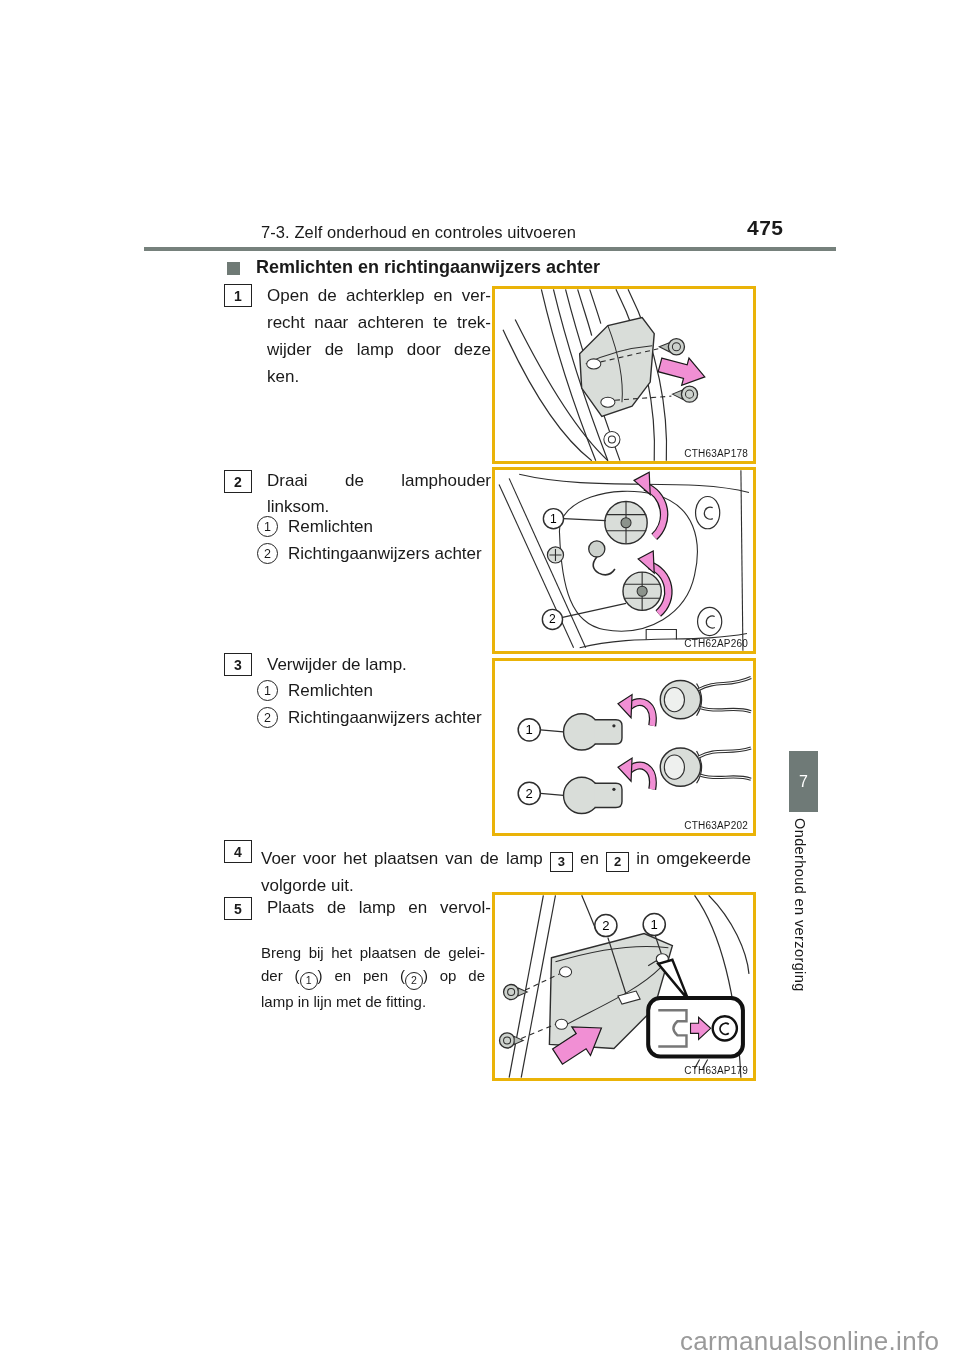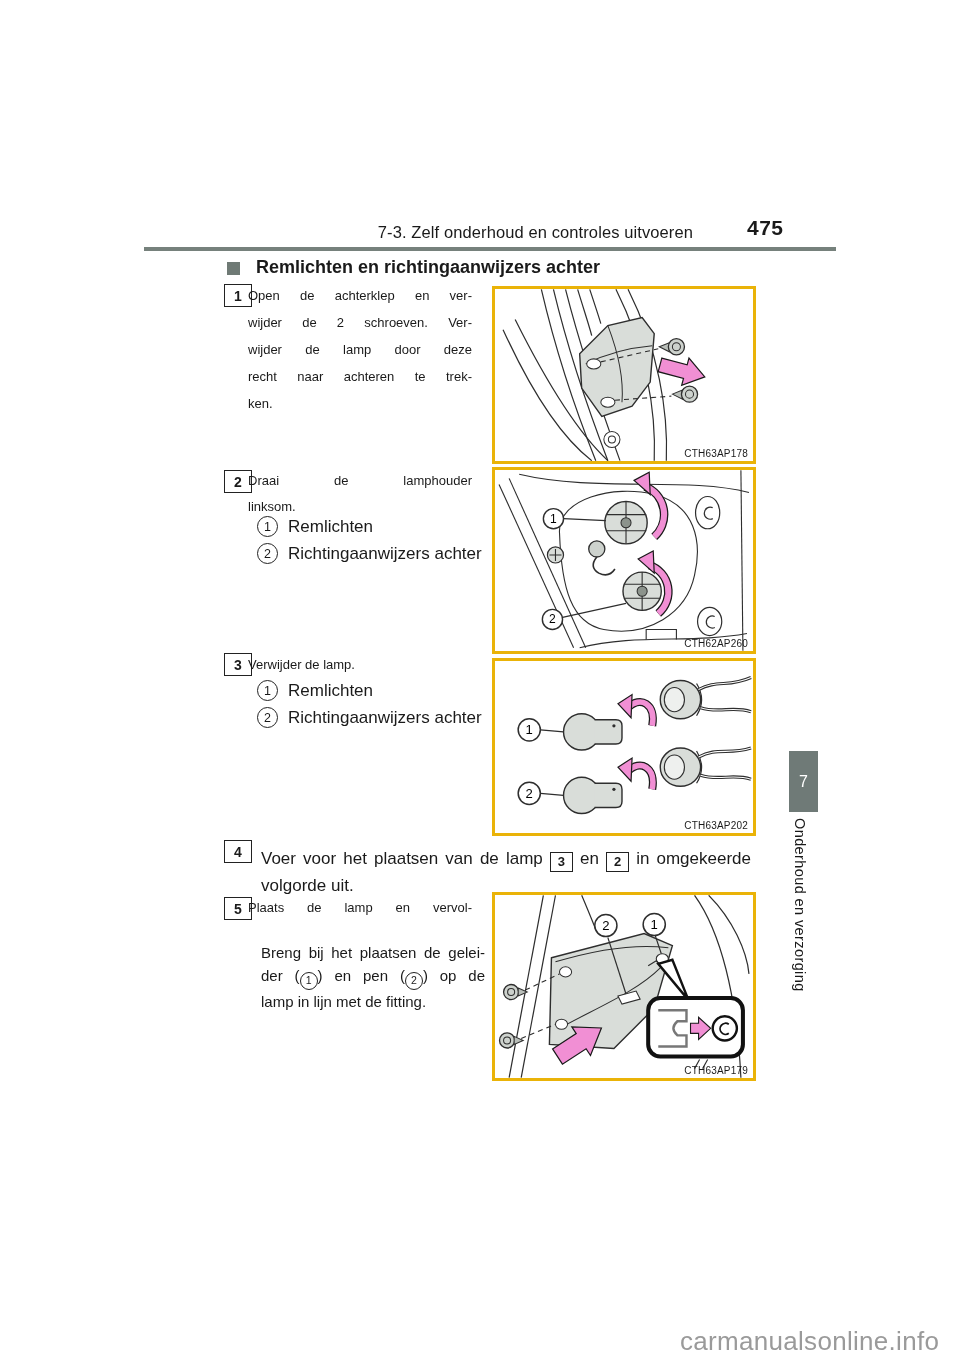--- a/index.html
+++ b/index.html
@@ -4,35 +4,35 @@
 <style>
   html,body { margin:0; padding:0; }
   body {
     width:960px; height:1358px; position:relative; background:#ffffff;
     font-family:"Liberation Sans", sans-serif; color:#1a1a1a;
     -webkit-font-smoothing:antialiased;
   }
   .page { position:absolute; left:0; top:0; width:960px; height:1358px; background:#fff; overflow:hidden; }
 
   
-  .header-title { position:absolute; top:223px; left:144px; width:549px; text-align:right; font-size:16.5px; letter-spacing:0.1px; }
+  .header-title { position:absolute; top:223px; left:144px; width:549px; text-align:center; font-size:16.5px; letter-spacing:0.1px; }
   .page-number  { position:absolute; top:216px; left:747px; font-size:21px; font-weight:bold; letter-spacing:0.5px; }
   .header-rule  { position:absolute; top:247px; left:144px; width:692px; height:4px; background:#76817c; }
 
   
   .section-heading { position:absolute; top:257px; left:227px; display:flex; align-items:center; gap:16px; }
   .section-bullet  { width:13px; height:13px; background:#6f7a75; display:inline-block; margin-top:2px; }
   .section-title   { font-size:18px; font-weight:bold; }
 
   
   .step-num {
     position:absolute; width:26px; height:21px; border:1.6px solid #222; background:#fff;
     font-size:14px; font-weight:bold; display:flex; align-items:center; justify-content:center;
   }
-  .step-text { position:absolute; left:248px; width:224px; font-size:13px; line-height:27px; }
+  .step-text { position:absolute; left:267px; width:224px; font-size:17px; line-height:27px; }
   .step-text-wide { position:absolute; left:261px; width:490px; font-size:17px; line-height:27px; }
   .jline { text-align:justify; text-align-last:justify; }
   .lline { text-align:left; }
 
   .sub-item { position:absolute; left:257px; display:flex; align-items:center; gap:10px; font-size:17px; white-space:nowrap; }
   .circle-num {
     width:19px; height:19px; border:1.3px solid #222; border-radius:50%; background:#fff;
     font-size:12.5px; display:flex; align-items:center; justify-content:center; flex:0 0 auto;
   }
   .ref-box {
@@ -76,23 +76,22 @@
   <div class="header-rule"></div>
 
   <div class="section-heading">
     <span class="section-bullet"></span>
     <span class="section-title">Remlichten en richtingaanwijzers achter</span>
   </div>
 
   <span class="step-num" style="left:224px; top:284px;">1</span>
   <div class="step-text" style="top:282px;">
     <div class="jline">Open de achterklep en ver-</div>
-    <div class="jline">wijder de 2 schroeven. Ver-</div>
+    <div class="jline">recht naar achteren te trek-</div>
     <div class="jline">wijder de lamp door deze</div>
-    <div class="jline">recht naar achteren te trek-</div>
     <div class="lline">ken.</div>
   </div>
 
   <div class="figure" style="top:286px; height:172px;">
     <svg viewBox="0 0 256 170">
       <g stroke="#2e2e2e" stroke-width="1.2" fill="none">
         <path d="M8,40 C40,110 70,150 96,170"></path>
         <path d="M20,30 C55,100 85,145 112,170"></path>
         <path d="M46,0 C60,60 80,120 100,170"></path>
         <path d="M58,0 C72,58 92,118 112,170"></path>

